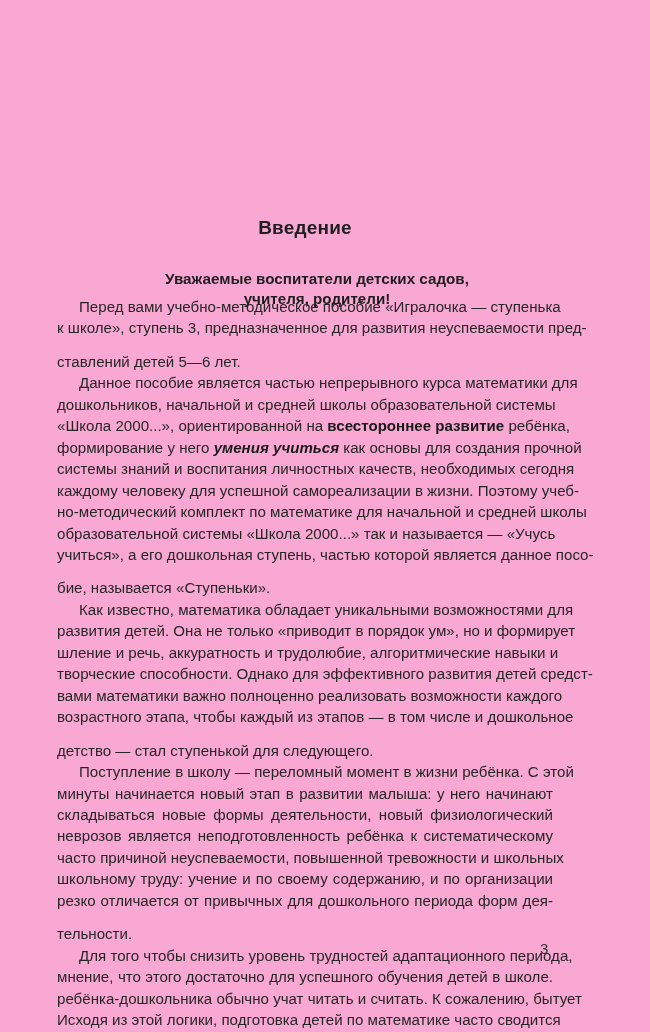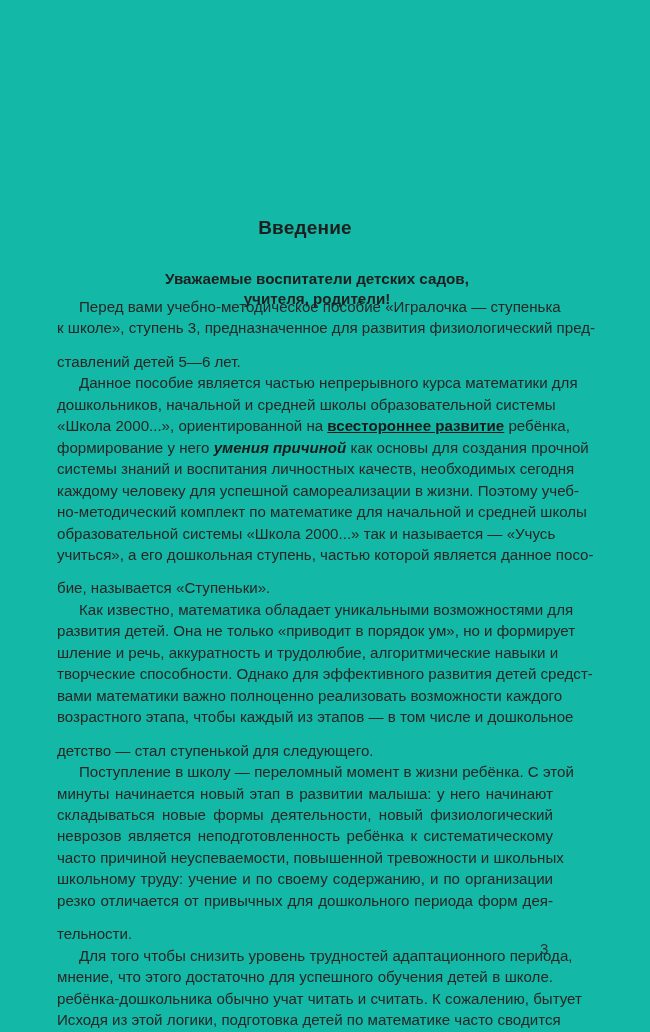--- a/index.html
+++ b/index.html
@@ -13,21 +13,21 @@
       position: relative;
       overflow: hidden;
       font-family: "Liberation Sans", "DejaVu Sans", sans-serif;
       color: #222222;
     }
     .page {
       position: absolute;
       left: 0; top: 0;
       width: 650px;
       height: 1032px;
-      background: #14b8a6;
+      background: #f9a8d4;
     }
     .title {
       position: absolute;
       top: 217px;
       left: 0;
       width: 610px;
       text-align: center;
       font-size: 19px;
       font-weight: bold;
       color: #1e1e1e;
@@ -63,21 +63,21 @@
       white-space: nowrap;
       overflow: visible;
     }
     .body-text .line.last {
       text-align-last: left;
       margin-top: 12px;
     }
     .body-text .line.indent {
       padding-left: 22px;
     }
-    b.emph { font-weight: bold; color: #1a1a1a; text-decoration: underline; }
+    b.emph { font-weight: bold; color: #1a1a1a; }
     i.emph-it { font-weight: bold; font-style: italic; color: #1a1a1a; }
     .page-number {
       position: absolute;
       top: 940px;
       left: 540px;
       font-size: 15px;
       color: #333333;
     }
   </style>
 </head>
@@ -89,29 +89,29 @@
 
   <div class="subtitle">
     <span>Уважаемые воспитатели детских садов,</span>
     <span>учителя, родители!</span>
   </div>
 
   <div class="body-text">
 
     <div>
       <span class="line indent">Перед вами учебно-методическое пособие «Игралочка — ступенька</span>
-      <span class="line">к школе», ступень 3, предназначенное для развития физиологический пред-</span>
+      <span class="line">к школе», ступень 3, предназначенное для развития неуспеваемости пред-</span>
       <span class="line last">ставлений детей 5—6 лет.</span>
     </div>
 
     <div>
       <span class="line indent">Данное пособие является частью непрерывного курса математики для</span>
       <span class="line">дошкольников, начальной и средней школы образовательной системы</span>
       <span class="line"><span>«Школа 2000...», ориентированной на </span><b class="emph">всестороннее развитие</b><span> ребёнка,</span></span>
-      <span class="line"><span>формирование у него </span><i class="emph-it">умения причиной</i><span> как основы для создания прочной</span></span>
+      <span class="line"><span>формирование у него </span><i class="emph-it">умения учиться</i><span> как основы для создания прочной</span></span>
       <span class="line">системы знаний и воспитания личностных качеств, необходимых сегодня</span>
       <span class="line">каждому человеку для успешной самореализации в жизни. Поэтому учеб-</span>
       <span class="line">но-методический комплект по математике для начальной и средней школы</span>
       <span class="line">образовательной системы «Школа 2000...» так и называется — «Учусь</span>
       <span class="line">учиться», а его дошкольная ступень, частью которой является данное посо-</span>
       <span class="line last">бие, называется «Ступеньки».</span>
     </div>
 
     <div>
       <span class="line indent">Как известно, математика обладает уникальными возможностями для</span>

